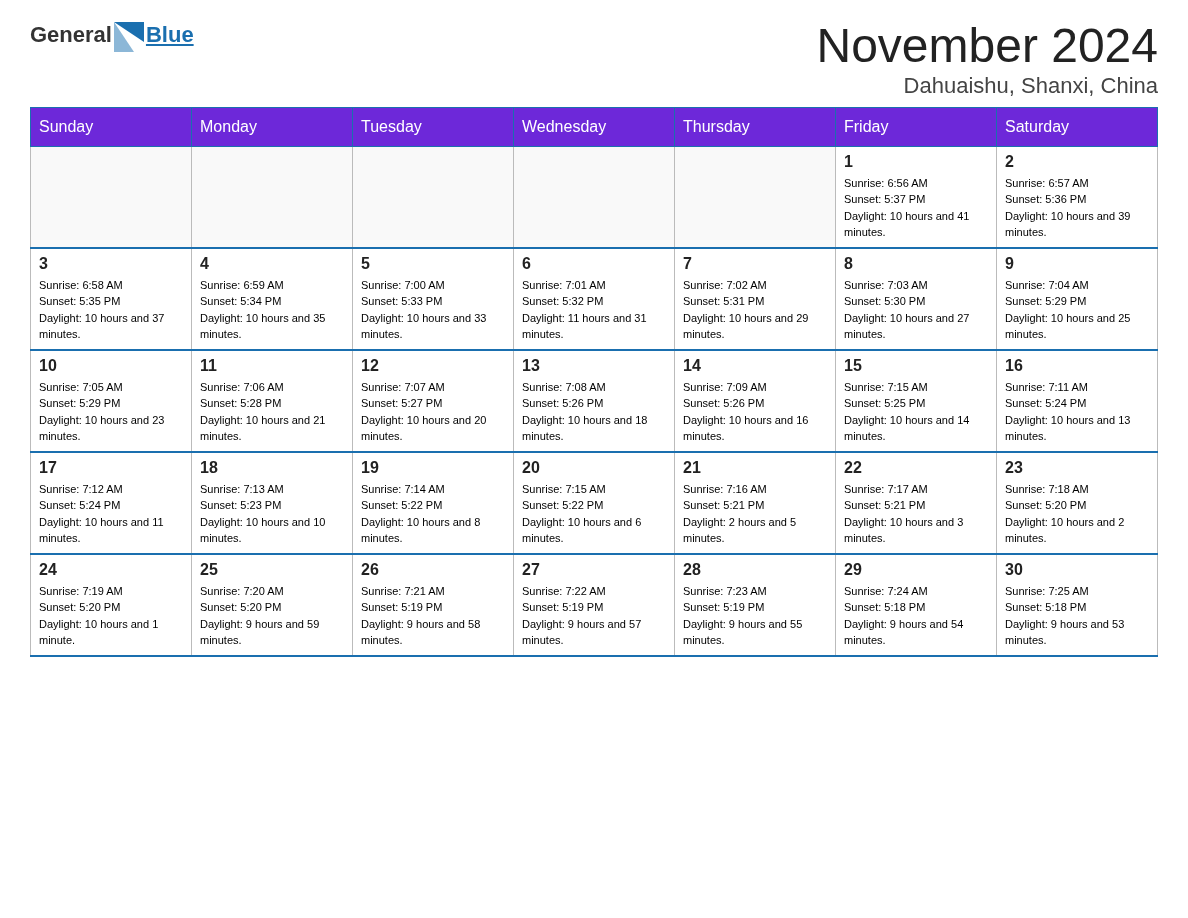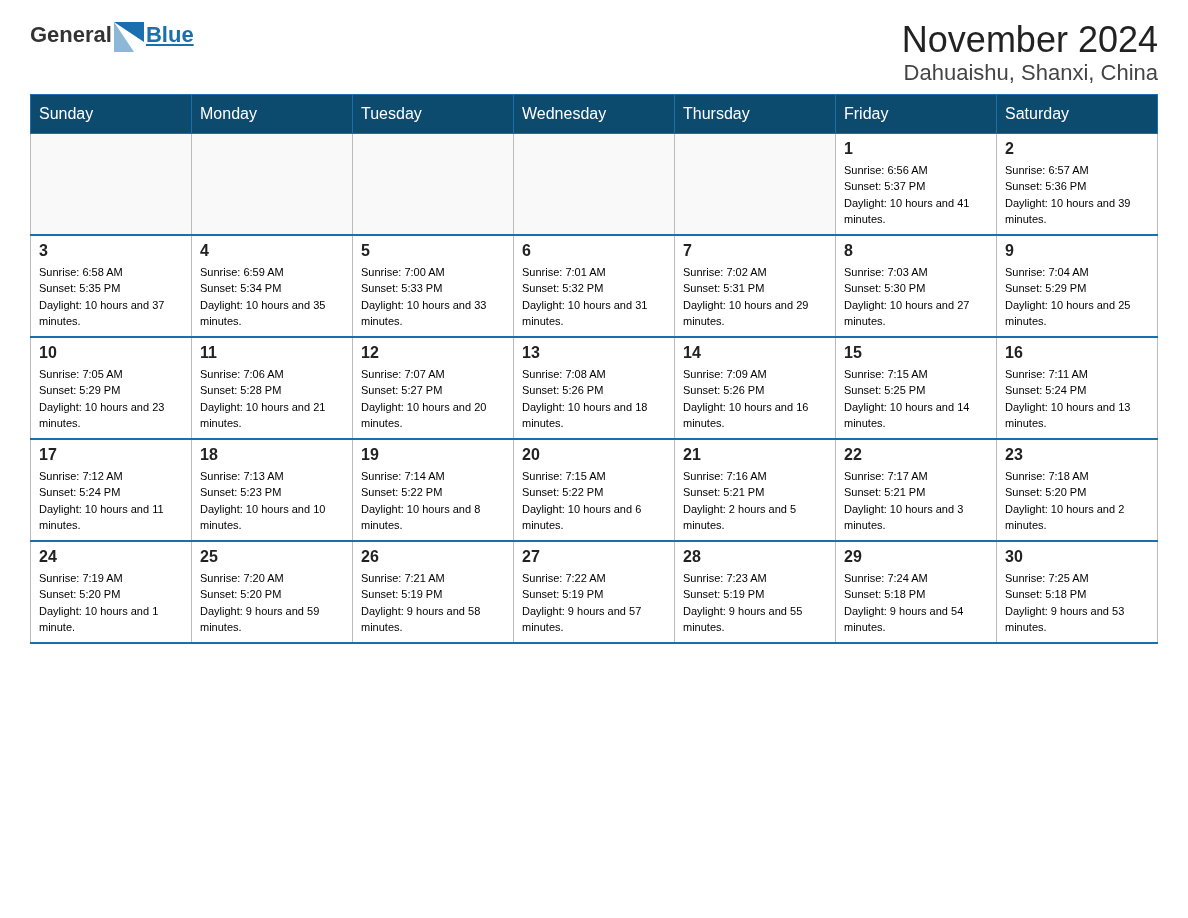--- a/index.html
+++ b/index.html
@@ -29,37 +29,37 @@
       width: 30px;
       height: 30px;
       margin: 0 2px;
       position: relative;
       top: 2px;
     }
     .title-block {
       text-align: right;
     }
     .title-block h1 {
-      font-size: 36px;
+      font-size: 48px;
       font-weight: normal;
       color: #222;
       line-height: 1.1;
     }
     .title-block h2 {
       font-size: 22px;
       font-weight: normal;
       color: #444;
     }
     .calendar {
       width: 100%;
       border-collapse: collapse;
       border: 1px solid #999;
     }
     .calendar thead tr {
-      background-color: #0c4a6e;
+      background-color: #6d28d9;
     }
     .calendar thead th {
       color: #fff;
       font-size: 16px;
       font-weight: normal;
       padding: 10px 8px;
       text-align: left;
       border: 1px solid #1a6faf;
     }
     .calendar tbody td {
@@ -144,21 +144,21 @@
         <td>
           <span class="day-num">4</span>
           <div class="day-info"><span>Sunrise: 6:59 AM</span><br><span>Sunset: 5:34 PM</span><br><span>Daylight: 10 hours and 35 minutes.</span></div>
         </td>
         <td>
           <span class="day-num">5</span>
           <div class="day-info"><span>Sunrise: 7:00 AM</span><br><span>Sunset: 5:33 PM</span><br><span>Daylight: 10 hours and 33 minutes.</span></div>
         </td>
         <td>
           <span class="day-num">6</span>
-          <div class="day-info"><span>Sunrise: 7:01 AM</span><br><span>Sunset: 5:32 PM</span><br><span>Daylight: 10 hours and 31 minutes.</span></div>
+          <div class="day-info"><span>Sunrise: 7:01 AM</span><br><span>Sunset: 5:32 PM</span><br><span>Daylight: 11 hours and 31 minutes.</span></div>
         </td>
         <td>
           <span class="day-num">7</span>
           <div class="day-info"><span>Sunrise: 7:02 AM</span><br><span>Sunset: 5:31 PM</span><br><span>Daylight: 10 hours and 29 minutes.</span></div>
         </td>
         <td>
           <span class="day-num">8</span>
           <div class="day-info"><span>Sunrise: 7:03 AM</span><br><span>Sunset: 5:30 PM</span><br><span>Daylight: 10 hours and 27 minutes.</span></div>
         </td>
         <td>

